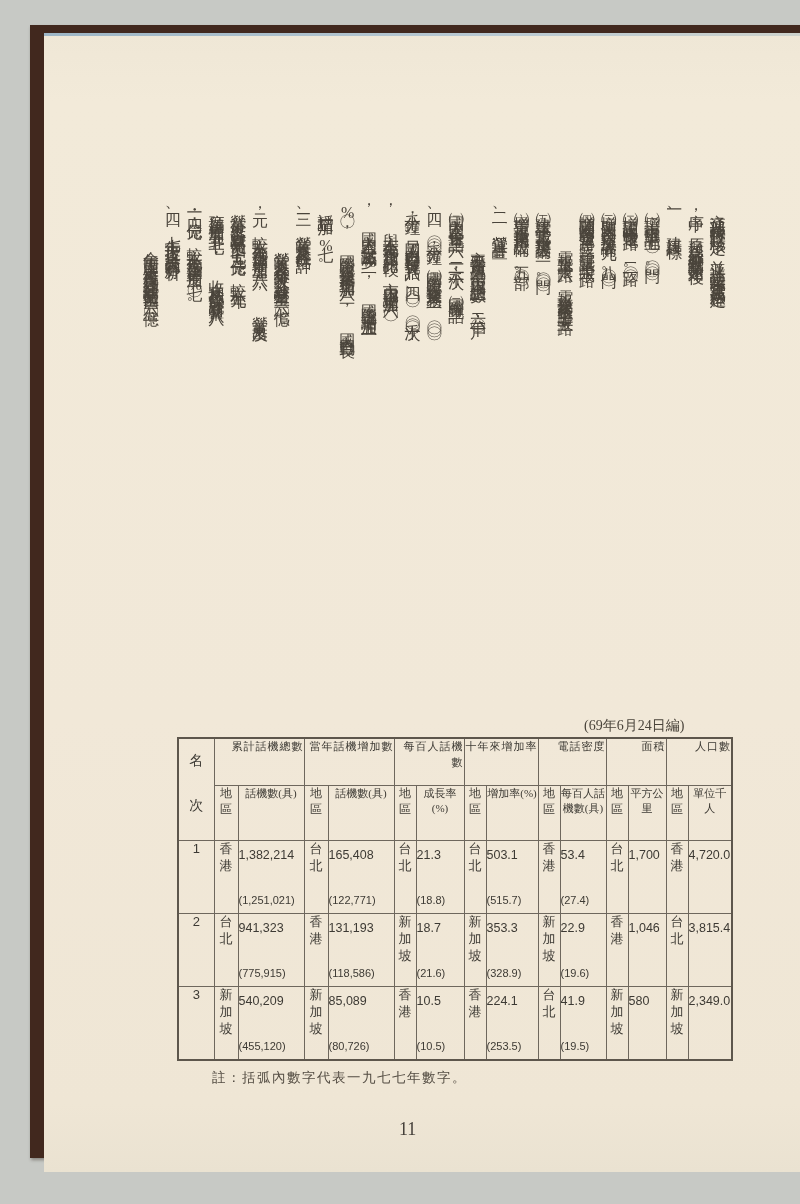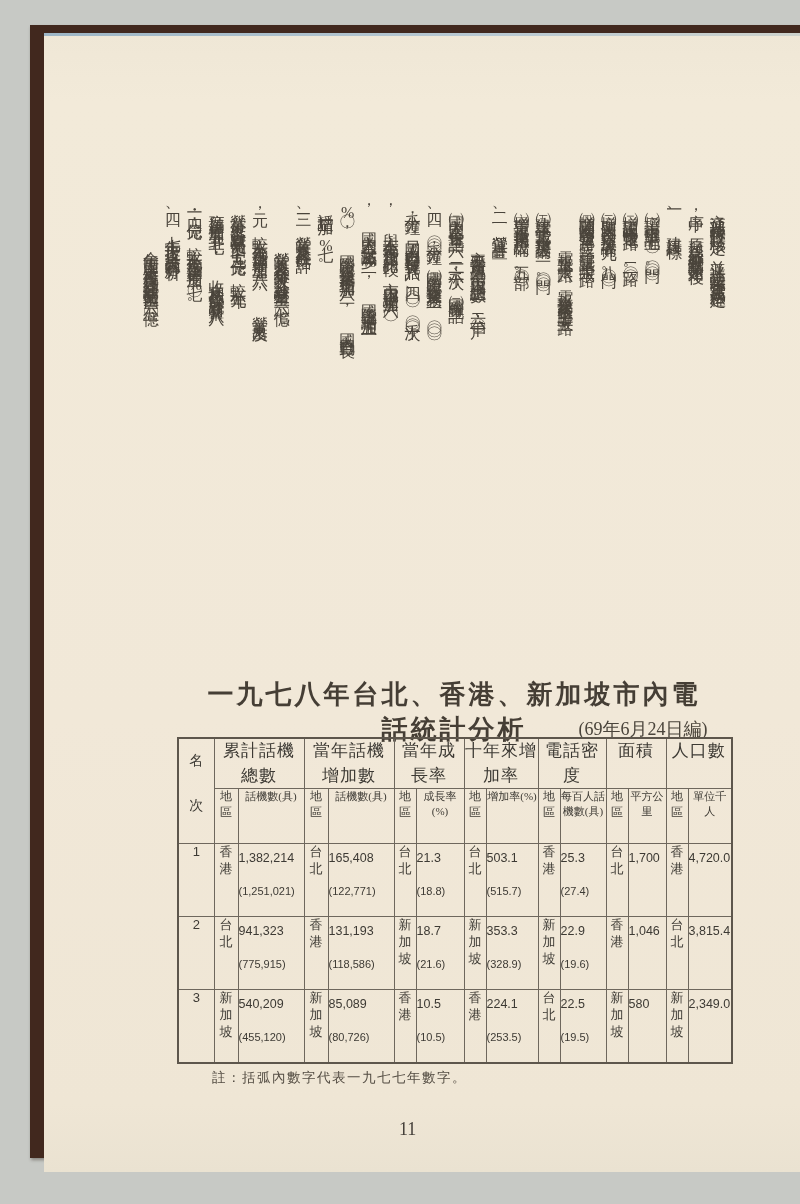--- a/index.html
+++ b/index.html
@@ -14,42 +14,42 @@
   .page::before{content:"";position:absolute;left:0;top:0;width:100%;height:3px;
         background:linear-gradient(90deg,#9db6c6,#b9c9d2 60%,#cdd2cc);}
   
   .vtext{position:absolute;left:97px;top:168px;width:588px;height:462px;
          display:flex;flex-direction:row-reverse;justify-content:space-between;}
   .vcol{writing-mode:vertical-rl;text-orientation:upright;width:21px;height:100%;
         font-size:16px;letter-spacing:2.8px;color:#4a443b;line-height:21px;}
   
   .ttitle{position:absolute;left:150px;top:644px;width:520px;text-align:center;
           font-size:26px;letter-spacing:3px;color:#453e35;font-weight:bold;}
-  .tdate{position:absolute;left:524px;top:684px;width:150px;text-align:center;
-         font-size:18px;color:#4a443b;}
+  .tdate{position:absolute;left:540px;top:684px;width:150px;text-align:left;
+         font-size:14px;color:#4a443b;}
   
   table.stats{position:absolute;left:133px;top:704px;width:556px;border-collapse:collapse;
         table-layout:fixed;color:#3d3a34;font-family:"Liberation Sans",sans-serif;}
   table.stats th,table.stats td{border:1px solid #6e675d;padding:0;vertical-align:top;overflow:hidden;}
   table.stats{border:2px solid #5d564c;}
-  th.ghead{height:46px;font-size:17px;font-weight:normal;vertical-align:middle;
-           text-align:center;line-height:1.45;letter-spacing:1px;font-family:"Liberation Serif",serif;}
+  th.ghead{height:46px;font-size:11px;font-weight:normal;vertical-align:middle;
+           text-align:right;line-height:1.45;letter-spacing:1px;font-family:"Liberation Serif",serif;}
   th.rankhead{vertical-align:middle;text-align:center;font-weight:normal;
               font-family:"Liberation Serif",serif;font-size:14px;}
   th.rh,th.vh{height:54px;font-weight:normal;vertical-align:middle;text-align:center;
               font-family:"Liberation Serif",serif;}
   th.rh{font-size:12px;}
   th.vh{font-size:11px;line-height:1.35;}
   .vert{display:inline-block;width:1.05em;word-break:break-all;line-height:1.3;text-align:center;}
   th.rankhead .vert{line-height:3.2;}
   td.rank{height:72px;text-align:center;vertical-align:middle;font-size:13px;}
   td.rc{text-align:center;vertical-align:middle;font-family:"Liberation Serif",serif;font-size:13px;}
   td.vc{text-align:left;}
   td.vc .v{margin:7px 3px 0 0;font-size:12.5px;}
-  td.vc .p{margin:20px 3px 0 0;font-size:11px;}
+  td.vc .p{margin:32px 3px 0 0;font-size:11px;}
   .tfoot{position:absolute;left:168px;top:1036px;font-size:13.5px;letter-spacing:1.5px;color:#544d43;}
   .pagenum{position:absolute;left:355px;top:1086px;width:92px;text-align:left;
            font-size:18px;color:#45403a;font-family:"Liberation Serif",serif;}
 </style>
 </head>
 <body>
 
 <div class="photo">
   <div class="cover"></div>
   <div class="page">
@@ -77,21 +77,20 @@
       <div class="vcol">三、營業收支及盈餘估計</div>
       <div class="vcol">　　營業收入及營業外收入合計新臺幣二三六・〇七億</div>
       <div class="vcol">元，較六十九年度預算增加三三・八六%，營業支出及</div>
       <div class="vcol">營業外支出合計新臺幣一四七・九三億元，較六十九年</div>
       <div class="vcol">度預算增加三五・五七%，收支相抵盈餘計新臺幣八八</div>
       <div class="vcol">・一四億元，較六十九年度預算增加三一・〇七%。</div>
       <div class="vcol">四、七十年度投資計畫內容分析</div>
       <div class="vcol">　　全年度固定資產投資總額計新臺幣二四六・〇五億</div>
     </div>
 
-    <div class="ttitle">一九七八年台北、香港、新加坡市內電話統計分析</div>
     <div class="tdate">(69年6月24日編)</div>
 
     <table class="stats">
       <colgroup>
         <col style="width:36px">
         <col style="width:24px">
           <col style="width:66px">
         <col style="width:24px">
           <col style="width:66px">
         <col style="width:22px">
@@ -103,21 +102,21 @@
         <col style="width:22px">
           <col style="width:38px">
         <col style="width:22px">
           <col style="width:44px">
       </colgroup>
       <tbody>
           <tr>
         <th class="rankhead" rowspan="2"><span class="vert">名次</span></th>
         <th class="ghead" colspan="2">累計話機總數</th>
         <th class="ghead" colspan="2">當年話機增加數</th>
-        <th class="ghead" colspan="2">當年成長率</th>
+        <th class="ghead" colspan="2">每百人話機數</th>
         <th class="ghead" colspan="2">十年來增加率</th>
         <th class="ghead" colspan="2">電話密度</th>
         <th class="ghead" colspan="2">面積</th>
         <th class="ghead" colspan="2">人口數</th>
       </tr>
       <tr>
         <th class="rh"><span class="vert">地區</span></th>
         <th class="vh">話機數(具)</th>
         <th class="rh"><span class="vert">地區</span></th>
         <th class="vh">話機數(具)</th>
@@ -150,21 +149,21 @@
               <div class="v">21.3</div>
               <div class="p">(18.8)</div>
             </td>
         <td class="rc"><span class="vert">台北</span></td>
         <td class="vc">
               <div class="v">503.1</div>
               <div class="p">(515.7)</div>
             </td>
         <td class="rc"><span class="vert">香港</span></td>
         <td class="vc">
-              <div class="v">25.3</div>
+              <div class="v">53.4</div>
               <div class="p">(27.4)</div>
             </td>
         <td class="rc"><span class="vert">台北</span></td>
         <td class="vc">
               <div class="v">1,700</div>
               <div class="p"></div>
             </td>
         <td class="rc"><span class="vert">香港</span></td>
         <td class="vc">
               <div class="v">4,720.0</div>
@@ -228,21 +227,21 @@
               <div class="v">10.5</div>
               <div class="p">(10.5)</div>
             </td>
         <td class="rc"><span class="vert">香港</span></td>
         <td class="vc">
               <div class="v">224.1</div>
               <div class="p">(253.5)</div>
             </td>
         <td class="rc"><span class="vert">台北</span></td>
         <td class="vc">
-              <div class="v">22.5</div>
+              <div class="v">41.9</div>
               <div class="p">(19.5)</div>
             </td>
         <td class="rc"><span class="vert">新加坡</span></td>
         <td class="vc">
               <div class="v">580</div>
               <div class="p"></div>
             </td>
         <td class="rc"><span class="vert">新加坡</span></td>
         <td class="vc">
               <div class="v">2,349.0</div>

